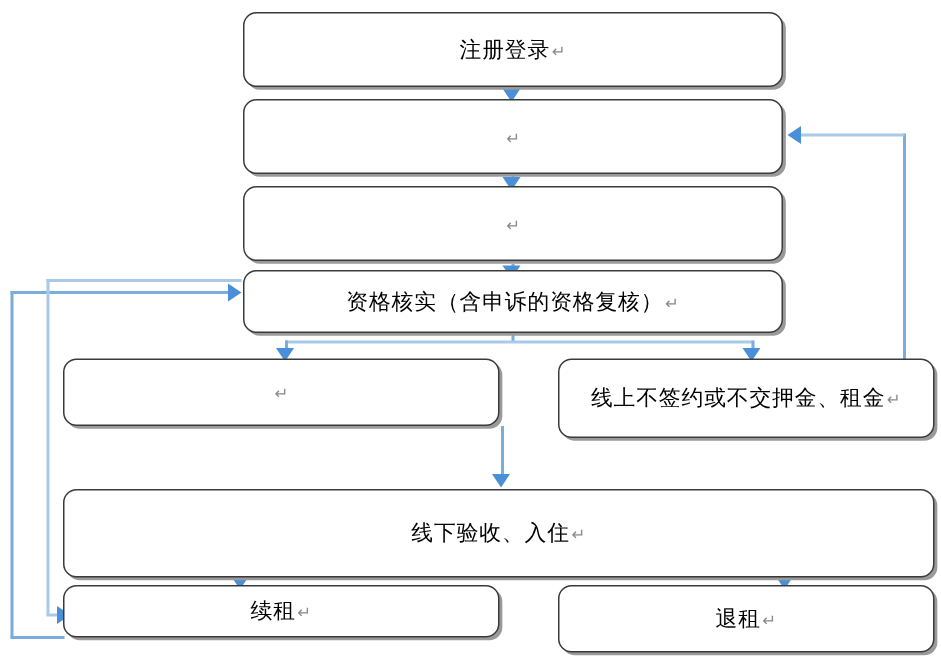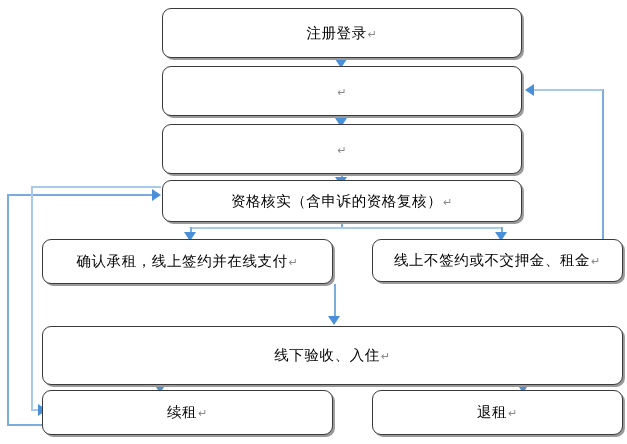--- a/index.html
+++ b/index.html
@@ -115,35 +115,34 @@
   <div class="node" style="left:162px;top:124px;width:360px;height:50px;">
       <span class="pilcrow">↵</span>
   </div>
 
   <div class="node" style="left:162px;top:180px;width:360px;height:42px;">
     <span>资格核实（含申诉的资格复核）</span>
       <span class="pilcrow">↵</span>
   </div>
 
   <div class="node" style="left:42px;top:239px;width:291px;height:45px;">
-    <span>确认承租，线上签约并在线支付</span>
       <span class="pilcrow">↵</span>
   </div>
 
-  <div class="node" style="left:372px;top:239px;width:251px;height:43px;">
+  <div class="node" style="left:372px;top:239px;width:251px;height:53px;">
     <span>线上不签约或不交押金、租金</span>
       <span class="pilcrow">↵</span>
   </div>
 
   <div class="node" style="left:42px;top:326px;width:581px;height:59px;">
     <span>线下验收、入住</span>
       <span class="pilcrow">↵</span>
   </div>
 
-  <div class="node" style="left:42px;top:390px;width:291px;height:45px;">
+  <div class="node" style="left:42px;top:390px;width:291px;height:35px;">
     <span>续租</span>
       <span class="pilcrow">↵</span>
   </div>
 
   <div class="node" style="left:372px;top:390px;width:251px;height:45px;">
     <span>退租</span>
       <span class="pilcrow">↵</span>
   </div>
 
 </div>

